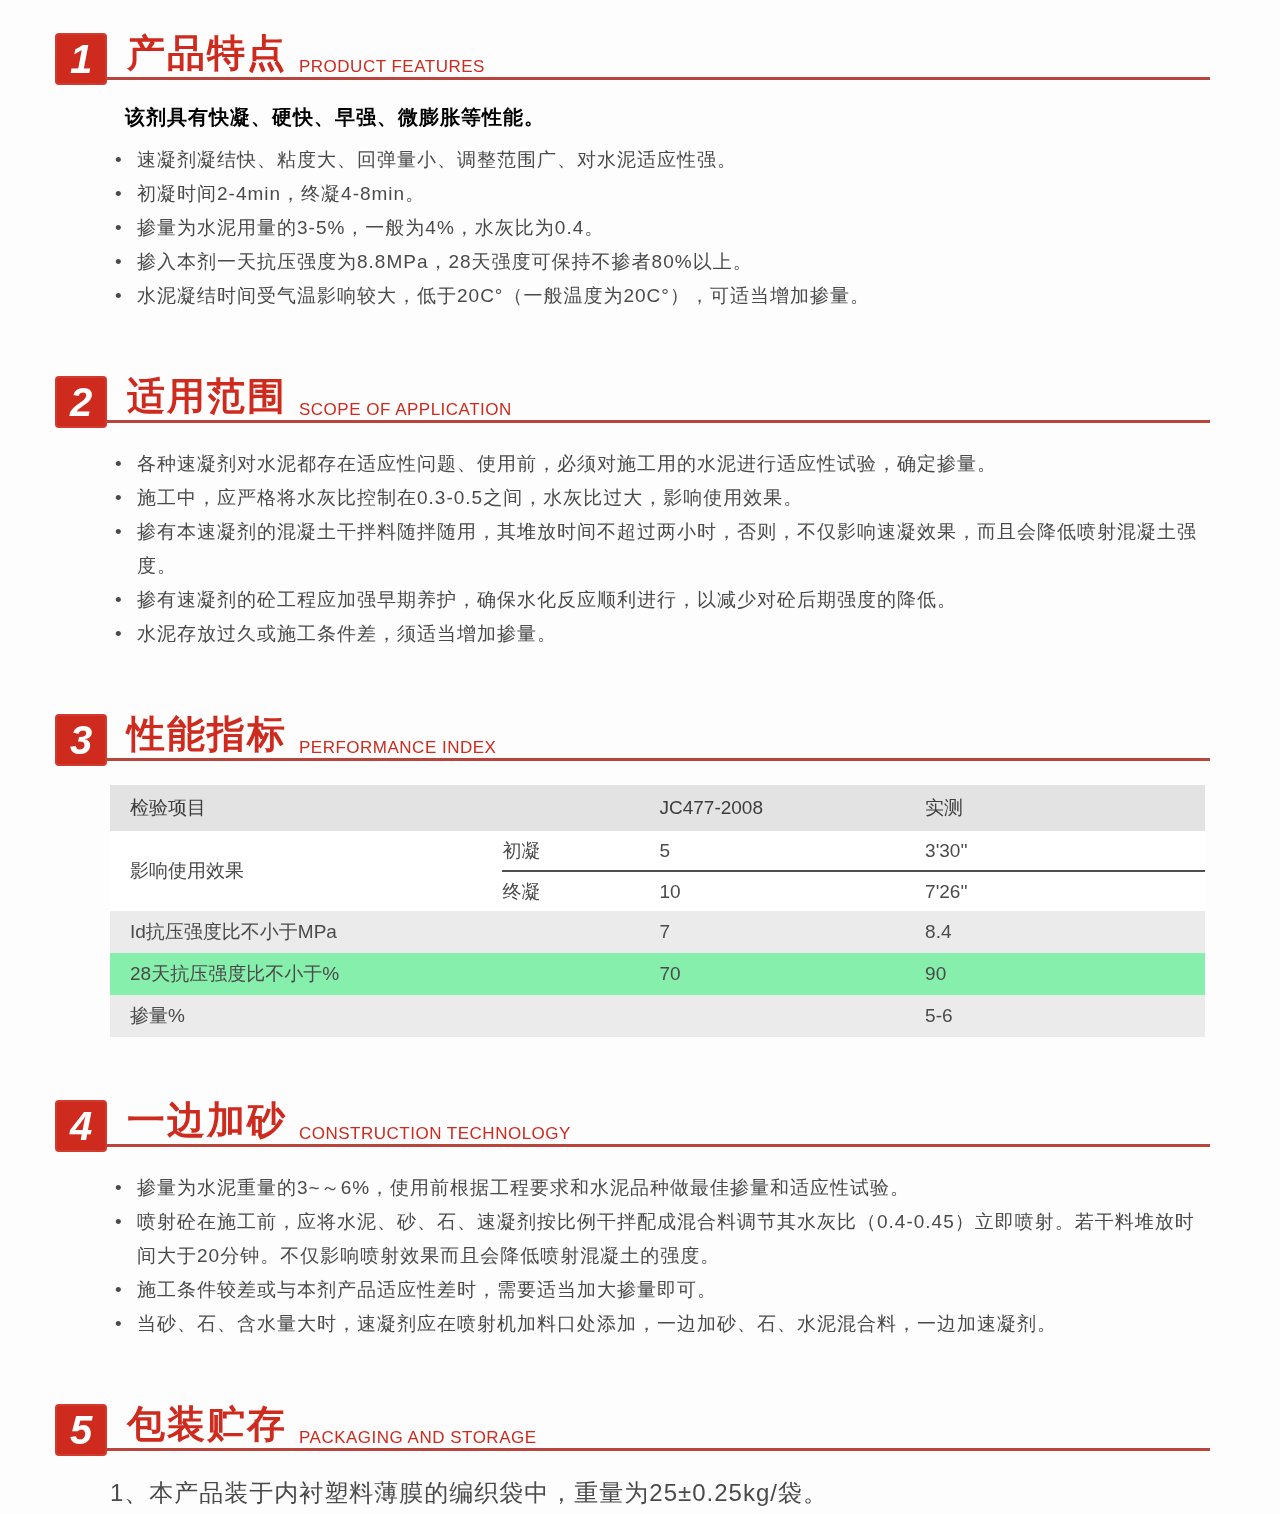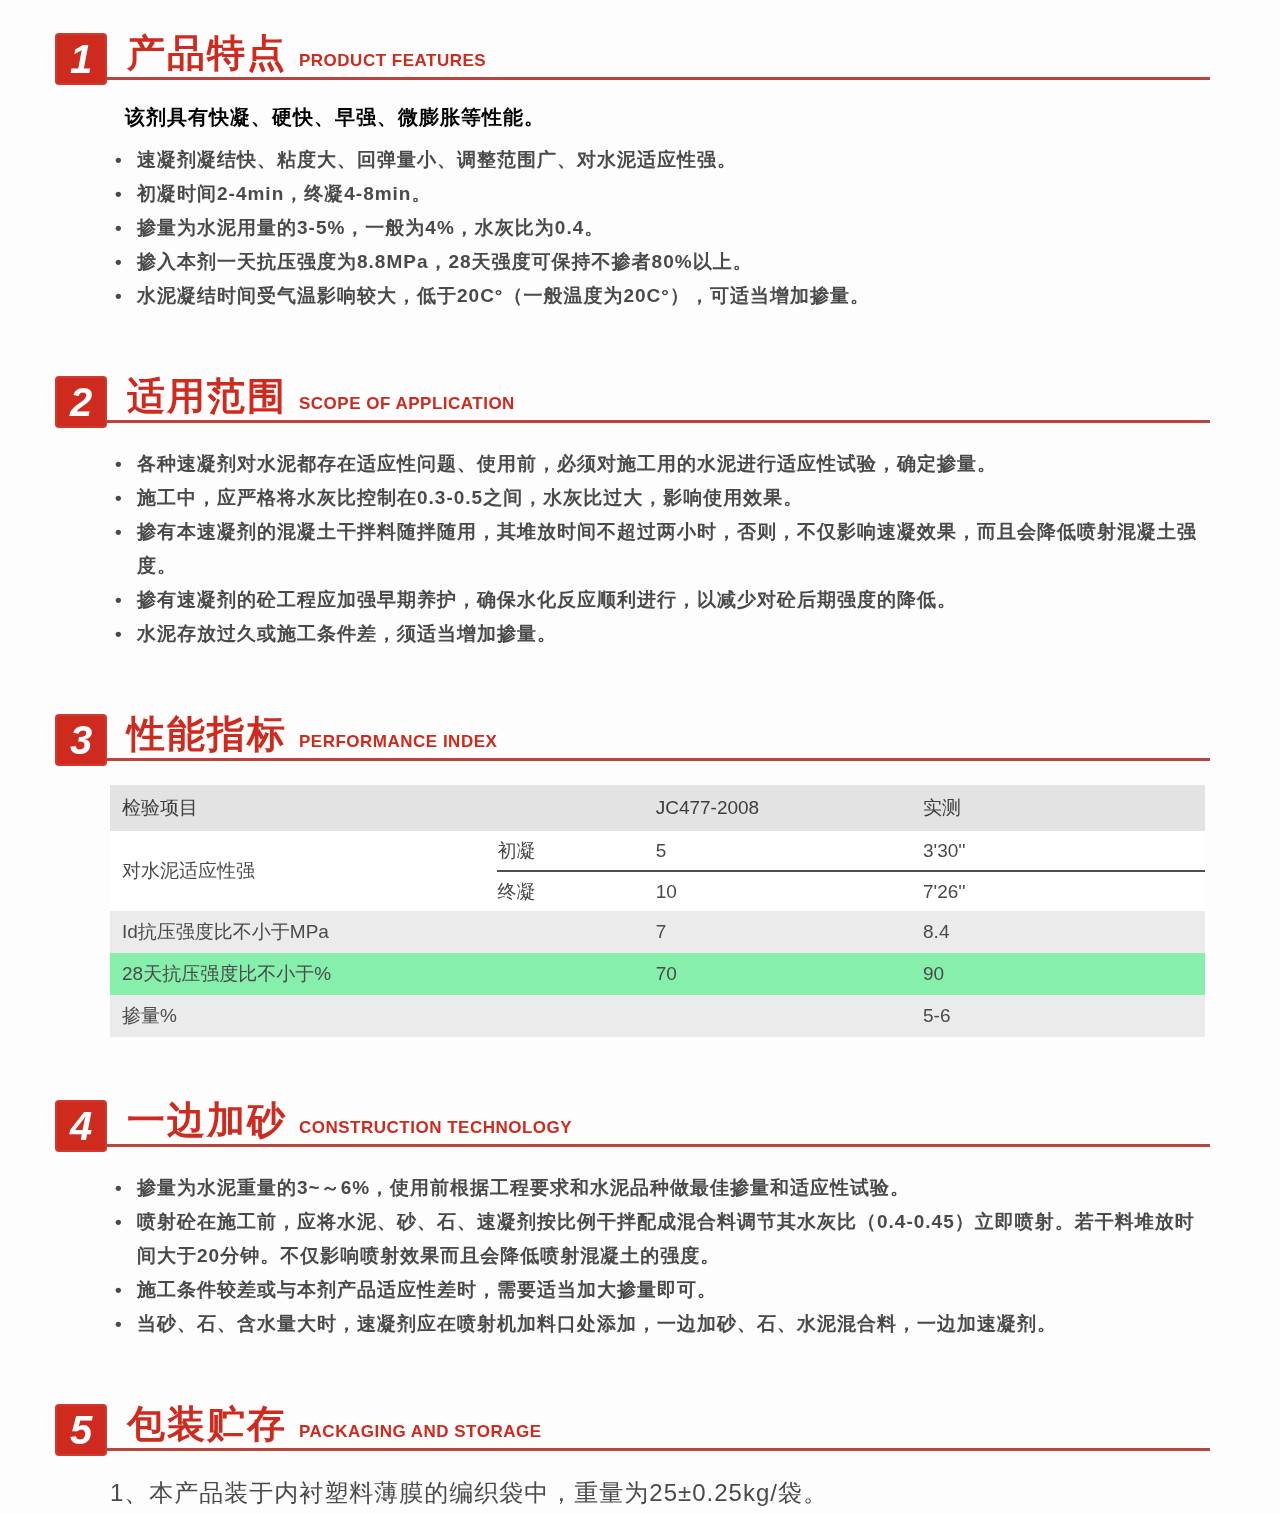--- a/index.html
+++ b/index.html
@@ -56,40 +56,39 @@
     margin: 0 0 0 20px;
     padding-bottom: 8px;
     font-size: 38px;
     line-height: 1;
     font-weight: 900;
     color: #ce2a1e;
     letter-spacing: 2px;
   }
   .en-title {
     margin-left: 12px;
-    padding-bottom: 9px;
+    padding-bottom: 3px;
     font-size: 17px;
-    font-weight: bold;
+    font-weight: normal;
     color: #ce2a1e;
     letter-spacing: 0.5px;
   }
 
   
   .intro {
     margin: 0 0 12px 70px;
     font-size: 20px;
     font-weight: bold;
     color: #000000;
     letter-spacing: 1px;
   }
   .bullets {
     list-style: none;
     margin: 0;
     padding: 0 0 0 60px;
-    font-weight: bold;
   }
   .bullets li {
     position: relative;
     padding-left: 22px;
     font-size: 19px;
     line-height: 34px;
     color: #4a4a4a;
     letter-spacing: 1px;
   }
   .bullets li::before {
@@ -119,21 +118,21 @@
     border-collapse: collapse;
     font-size: 19px;
     color: #4a4a4a;
   }
   .perf-table th, .perf-table td {
     padding: 0;
     font-weight: normal;
     text-align: left;
     vertical-align: middle;
   }
-  .perf-table .c-item   { width: 380px; padding-left: 12px; }
+  .perf-table .c-item   { width: 380px; padding-left: 20px; }
   .perf-table .c-sub    { width: 160px; margin-left: 29px; }
   .perf-table .c-jc     { width: 270px; }
   .perf-table .c-meas   { width: 285px; }
   .perf-table thead tr  { background: #e3e3e3; height: 46px; color: #3d3d3d; }
   .perf-table .r-set    { height: 40px; background: #ffffff; }
   .perf-table .r-gray   { height: 42px; background: #ebebeb; margin-left: 32px; }
   .perf-table .r-white  { height: 42px; background: #86efac; }
   .perf-table .sub-divider { border-bottom: 2px solid #4f4f4f; }
 </style>
 </head>
@@ -181,21 +180,21 @@
     <table class="perf-table">
       <thead>
         <tr>
           <th class="c-item" colspan="2">检验项目</th>
           <th class="c-jc">JC477-2008</th>
           <th class="c-meas">实测</th>
         </tr>
       </thead>
       <tbody>
         <tr class="r-set">
-          <td class="c-item" rowspan="2">对水泥适应性强</td>
+          <td class="c-item" rowspan="2">影响使用效果</td>
           <td class="c-sub sub-divider">初凝</td>
           <td class="c-jc sub-divider">5</td>
           <td class="c-meas sub-divider">3'30''</td>
         </tr>
         <tr class="r-set">
           <td class="c-sub">终凝</td>
           <td class="c-jc">10</td>
           <td class="c-meas">7'26''</td>
         </tr>
         <tr class="r-gray">

